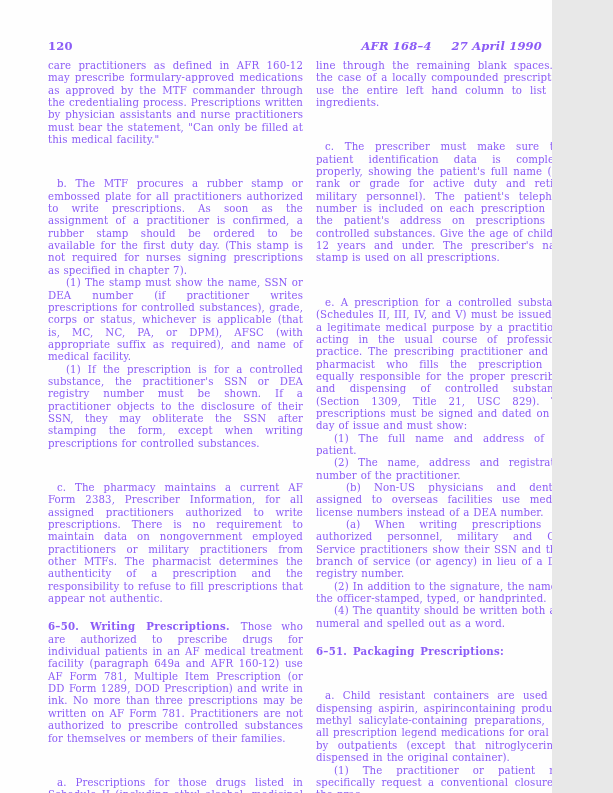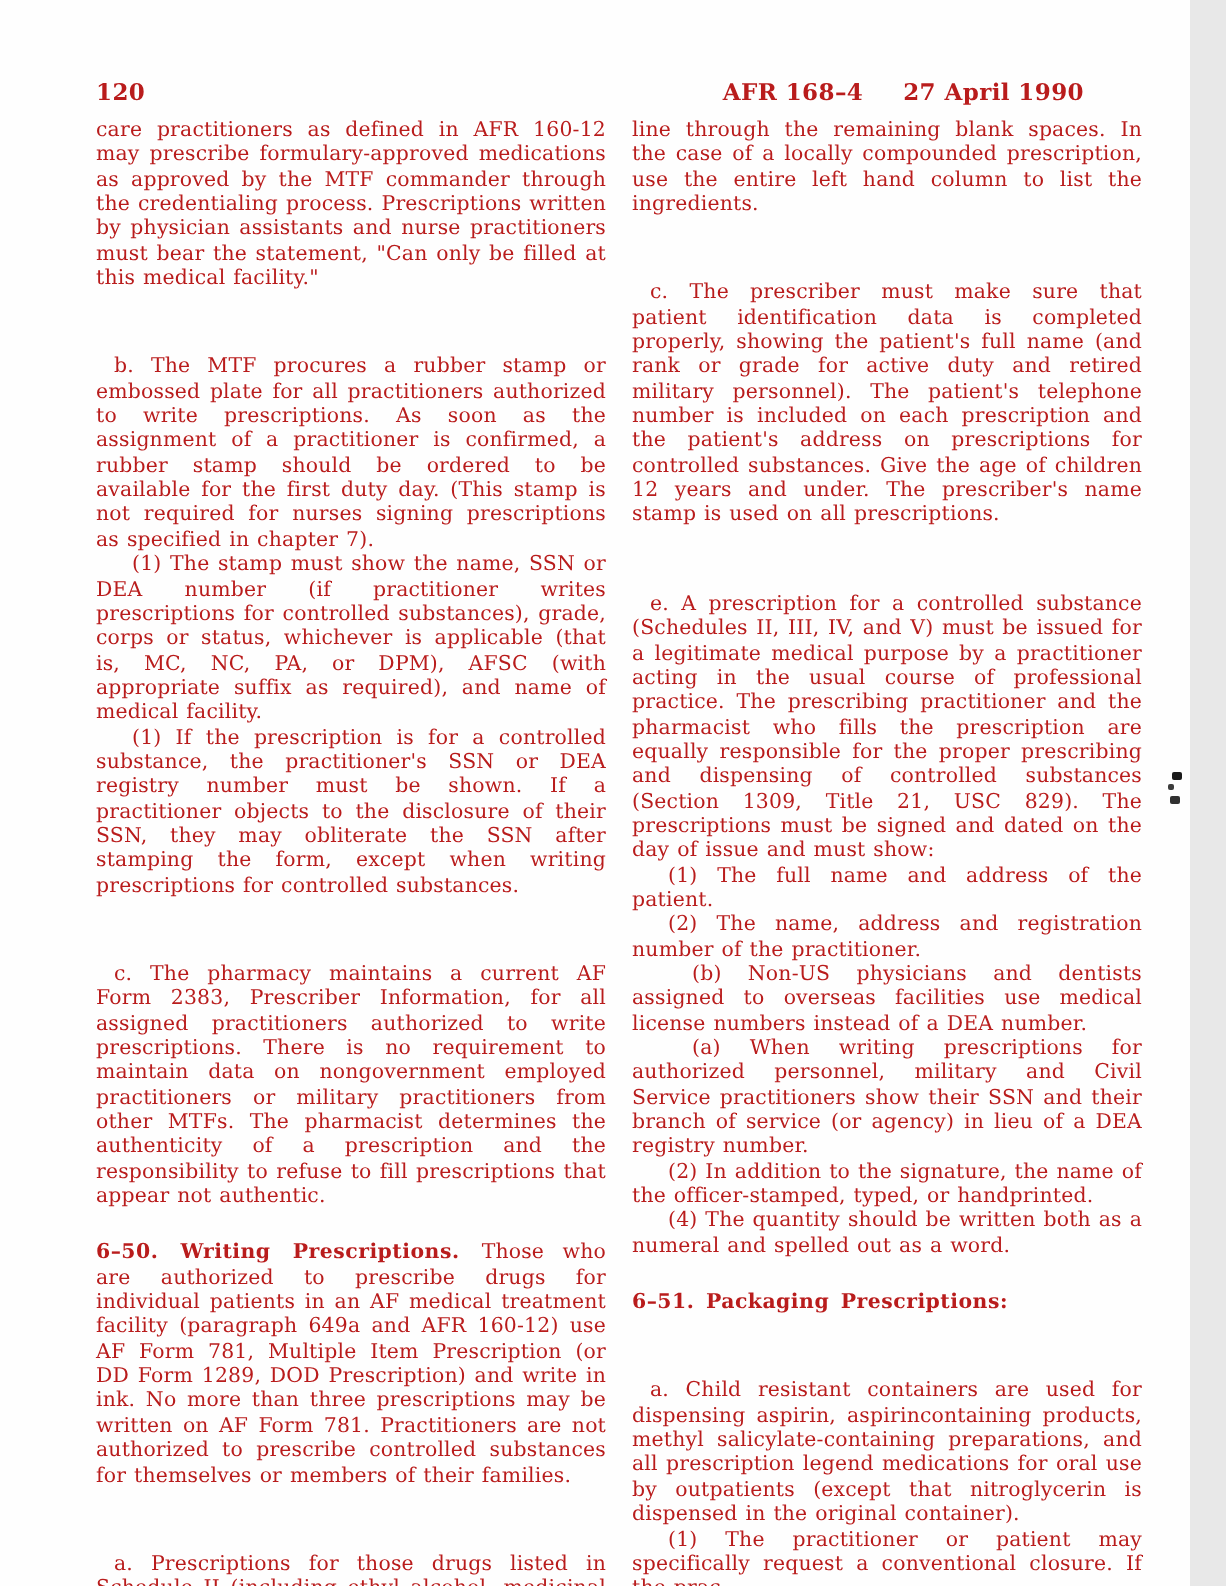--- a/index.html
+++ b/index.html
@@ -2,43 +2,44 @@
 <html><head>
 <meta charset="utf-8">
 <style>
   html, body {
     margin: 0;
     padding: 0;
     background: #e8e8e8;
   }
   .page {
     position: relative;
-    width: 595px;
+    width: 552px;
     height: 793px;
     background: #fefefe;
     overflow: hidden;
     font-family: "DejaVu Serif", "Liberation Serif", serif;
-    color: #b91c1c;
+    color: #8b5cf6;
   }
   .running-header {
     position: absolute;
     top: 39px;
     left: 48px;
     width: 523px;
     display: flex;
     justify-content: space-between;
     align-items: baseline;
     font-size: 11.5px;
     font-weight: bold;
     letter-spacing: 0.2px;
   }
   .running-header .right-group {
     display: flex;
     gap: 20px;
     padding-right: 29px;
+    font-style: italic;
   }
   .columns {
     position: absolute;
     top: 60px;
     left: 48px;
     width: 523px;
     display: flex;
     gap: 13px;
   }
   .col {

